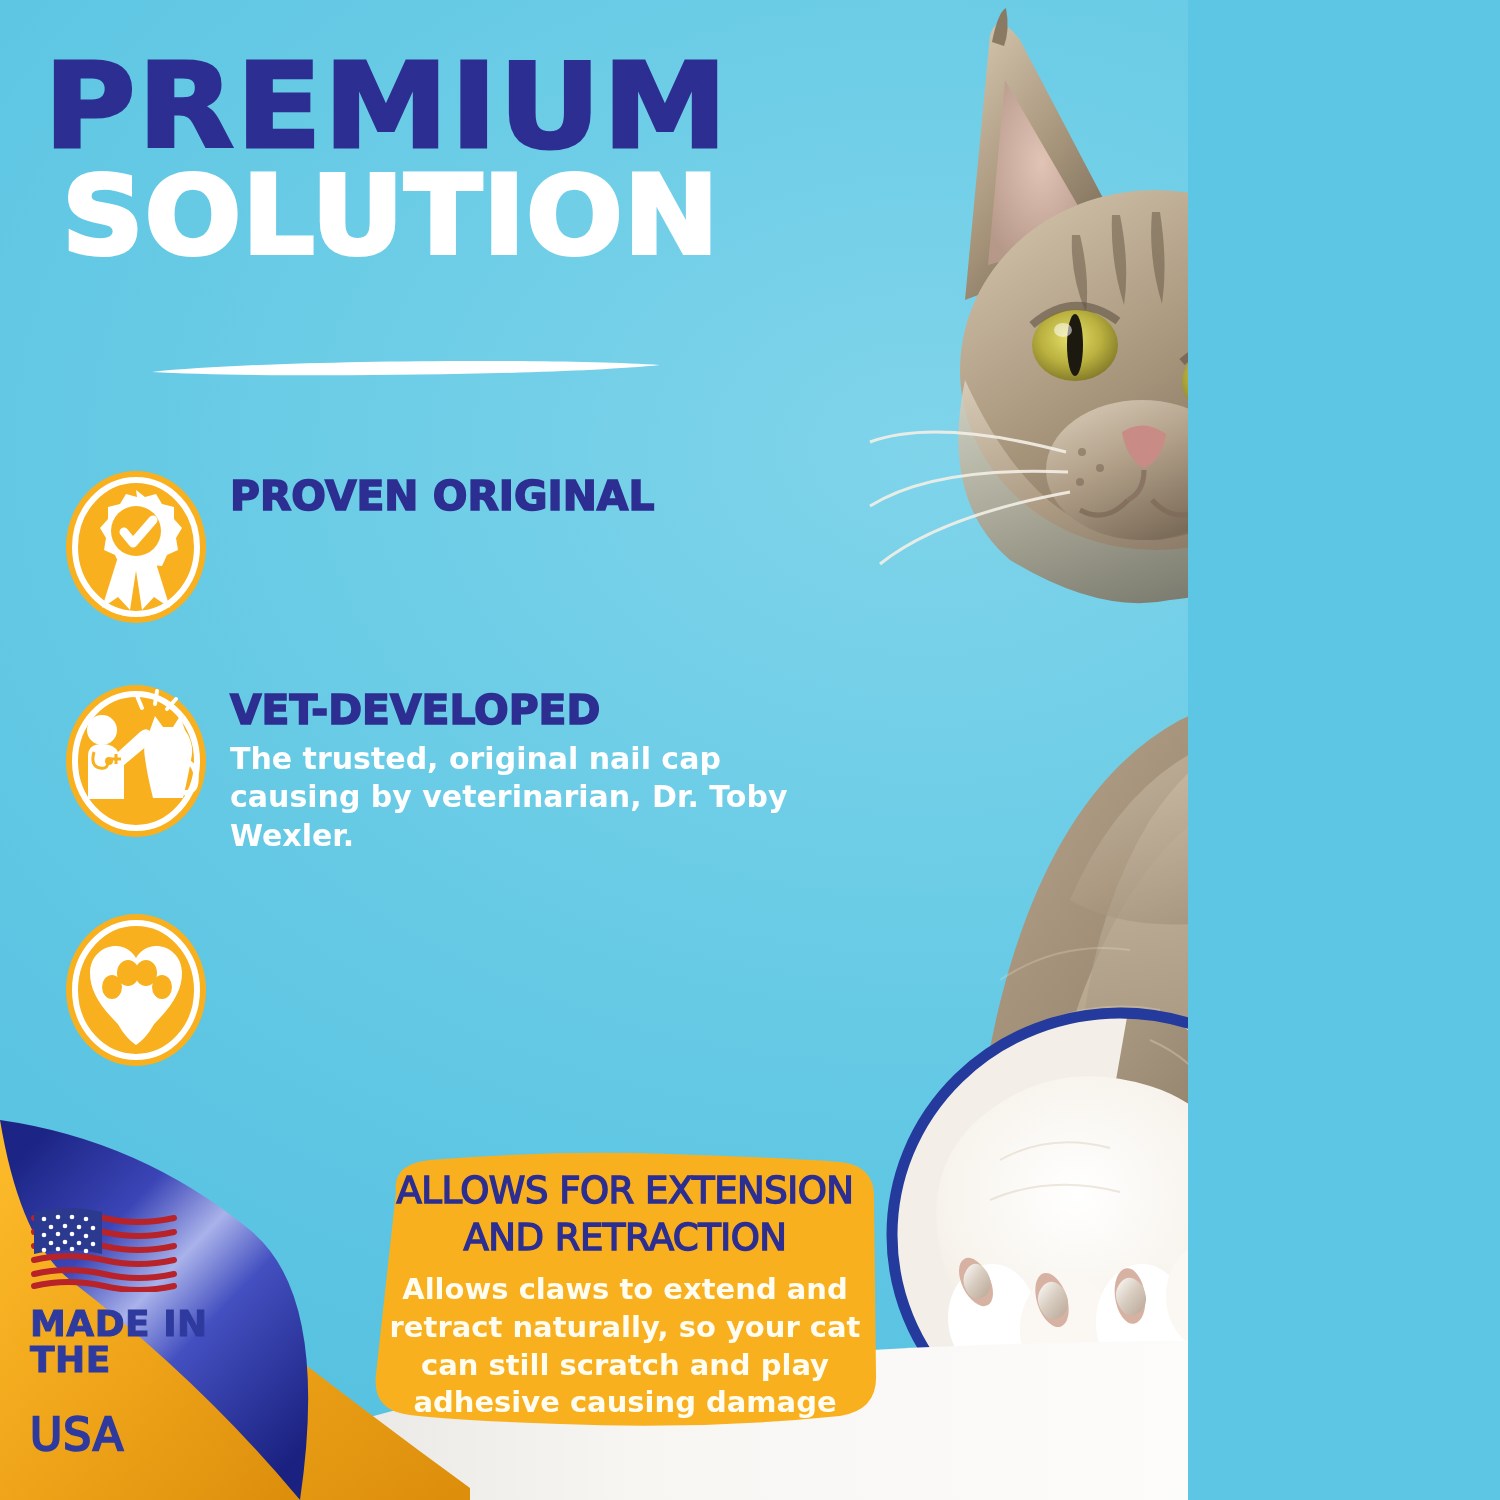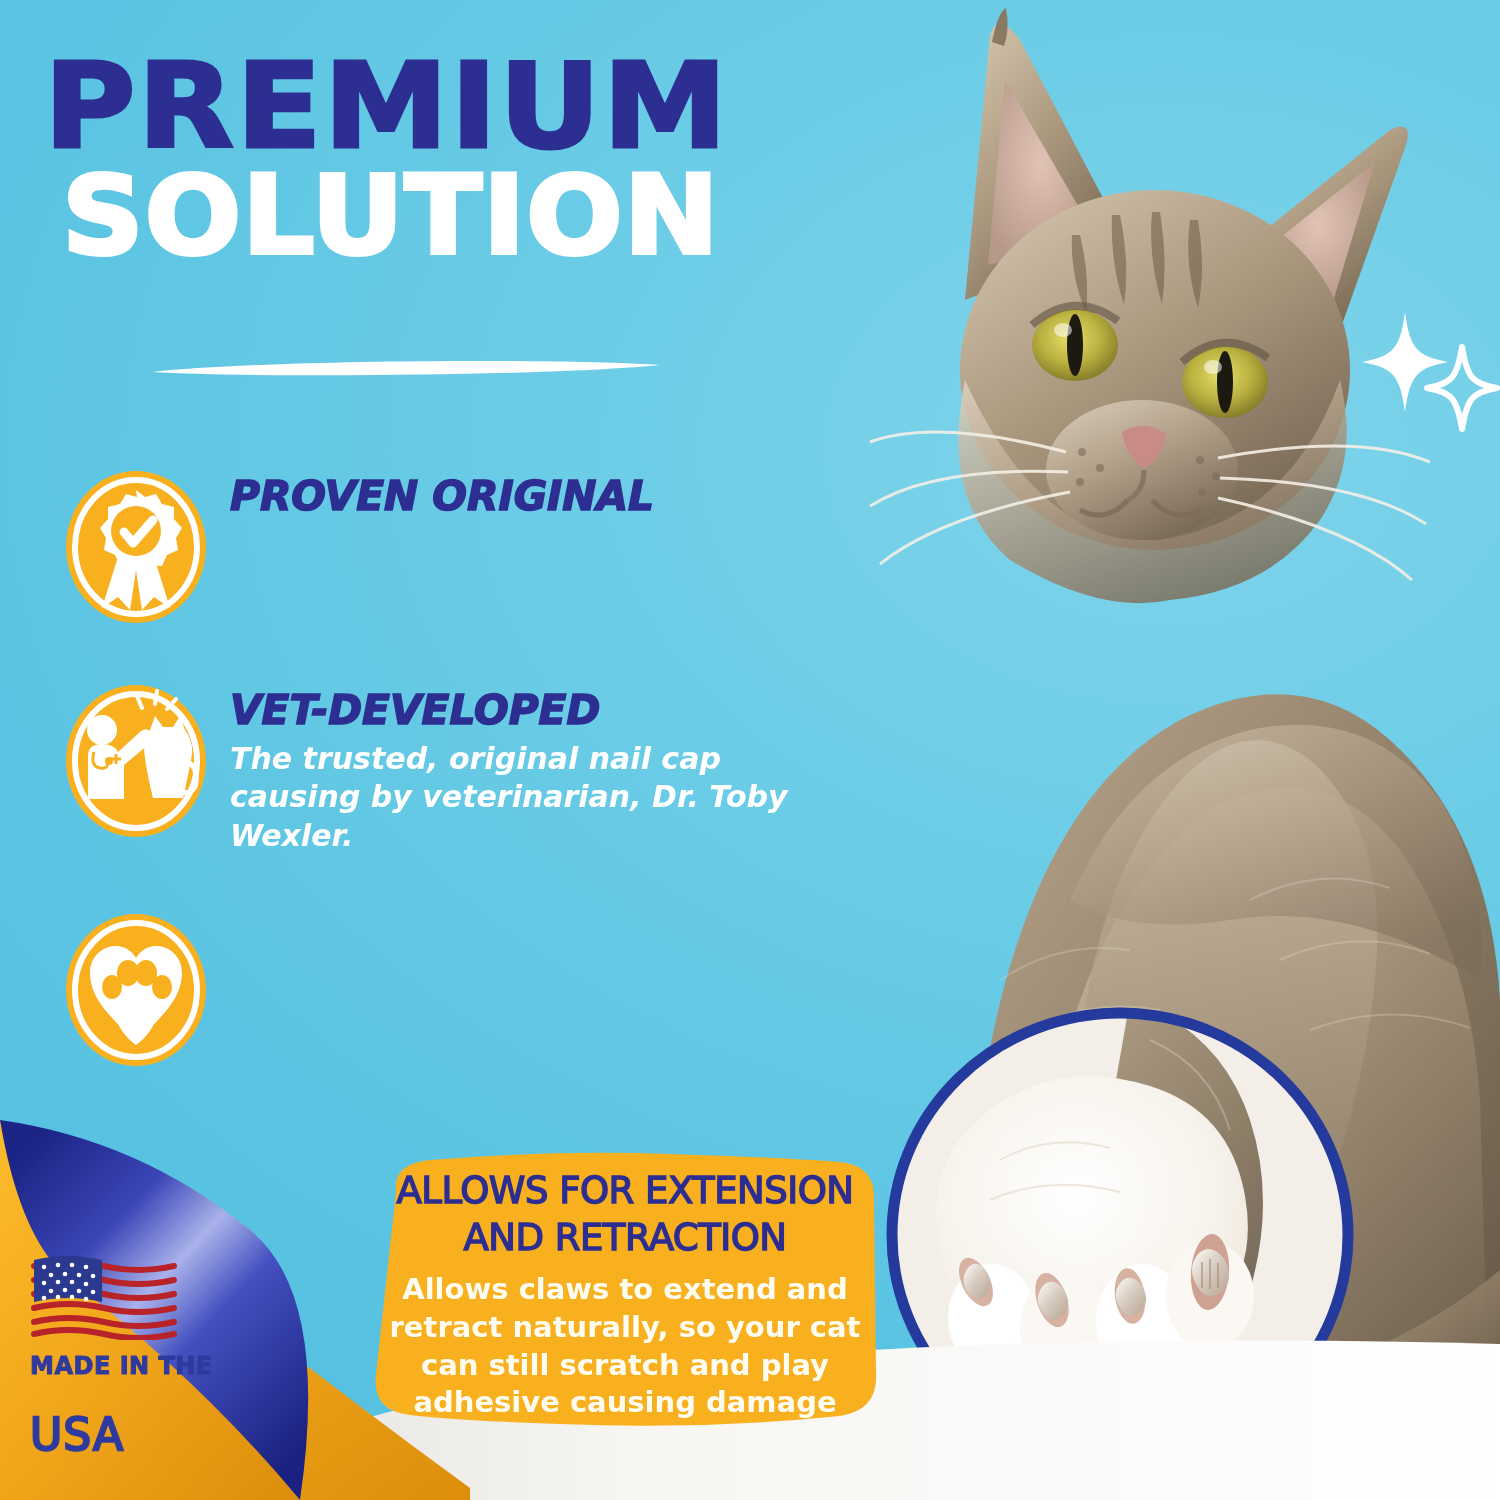--- a/index.html
+++ b/index.html
@@ -6,21 +6,21 @@
   html,body { width:1500px; height:1500px; overflow:hidden; }
   body {
     font-family:"Liberation Sans", sans-serif;
     background:#5cc6e4;
     position:relative;
   }
 
   
   #poster {
     position:absolute; inset:0;
-    width:1500px; height:1500px;
+    width:1188px; height:1500px;
     overflow:hidden;
     background:
       radial-gradient(ellipse 1500px 1100px at 78% 30%, #7fd4ea 0%, #6bcce6 42%, #5ec6e3 72%, #57c1e1 100%);
   }
 
   
   .cat-wrap{
     position:absolute; left:830px; top:0; width:670px; height:1450px;
     overflow:hidden;
   }
@@ -54,21 +54,21 @@
     margin-top:4px;
     transform:scaleX(1.05);
     transform-origin:left center;
   }
   .swoosh{
     position:absolute; left:150px; top:356px; width:512px; height:22px;
   }
 
   
   .features{ position:absolute; left:62px; top:468px; width:800px; }
-  .feature{ display:flex; align-items:flex-start; margin-bottom:56px;font-style:italic; }
+  .feature{ display:flex; align-items:flex-start; margin-bottom:56px; }
   .badge{
     flex:0 0 auto; width:148px; height:158px; position:relative; margin-right:20px;
   }
   .badge svg{ display:block; width:148px; height:158px; }
   .f-text{ padding-top:8px; }
   .f-title{
     font-family:"DejaVu Sans", sans-serif;
     font-weight:bold;
     font-size:40px;
     letter-spacing:0px;
@@ -96,21 +96,21 @@
   .curl{ position:absolute; left:0; bottom:0; width:470px; height:420px; }
 
   
   .usa{
     position:absolute; left:30px; bottom:42px; width:230px;
     text-align:left;
   }
   .usa-flag{ width:148px; height:84px; display:block; margin-bottom:14px; }
   .usa-l1{
     font-family:"DejaVu Sans", sans-serif; font-weight:bold;
-    font-size:24px; letter-spacing:0.5px; color:#2f3a9e;
+    font-size:36px; letter-spacing:0.5px; color:#2f3a9e;
     -webkit-text-stroke:1px #2f3a9e; line-height:1;
   }
   .usa-l2{
     font-family:"DejaVu Sans", sans-serif; font-weight:normal;
     font-size:44px; letter-spacing:1px; color:#2f3a9e;
     -webkit-text-stroke:2.4px #2f3a9e; line-height:1.05;margin-top:34px;
   }
 
   
   .paw-inset{ position:absolute; left:880px; top:1000px; width:480px; height:470px; }

